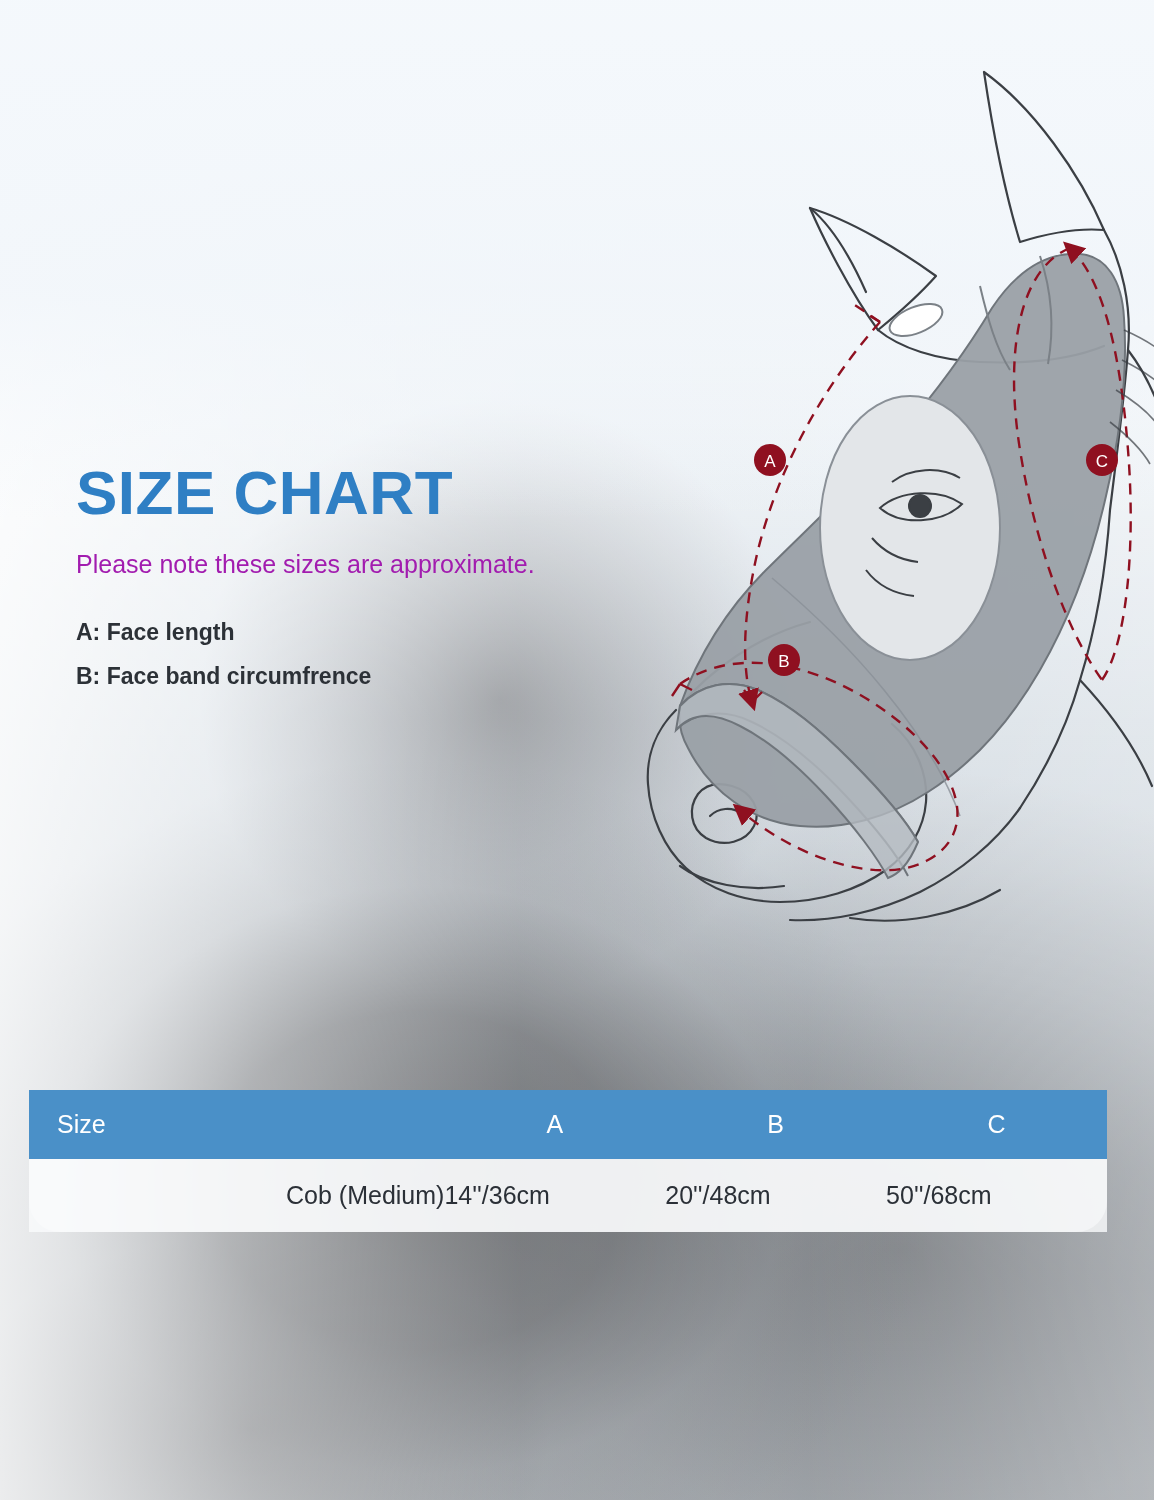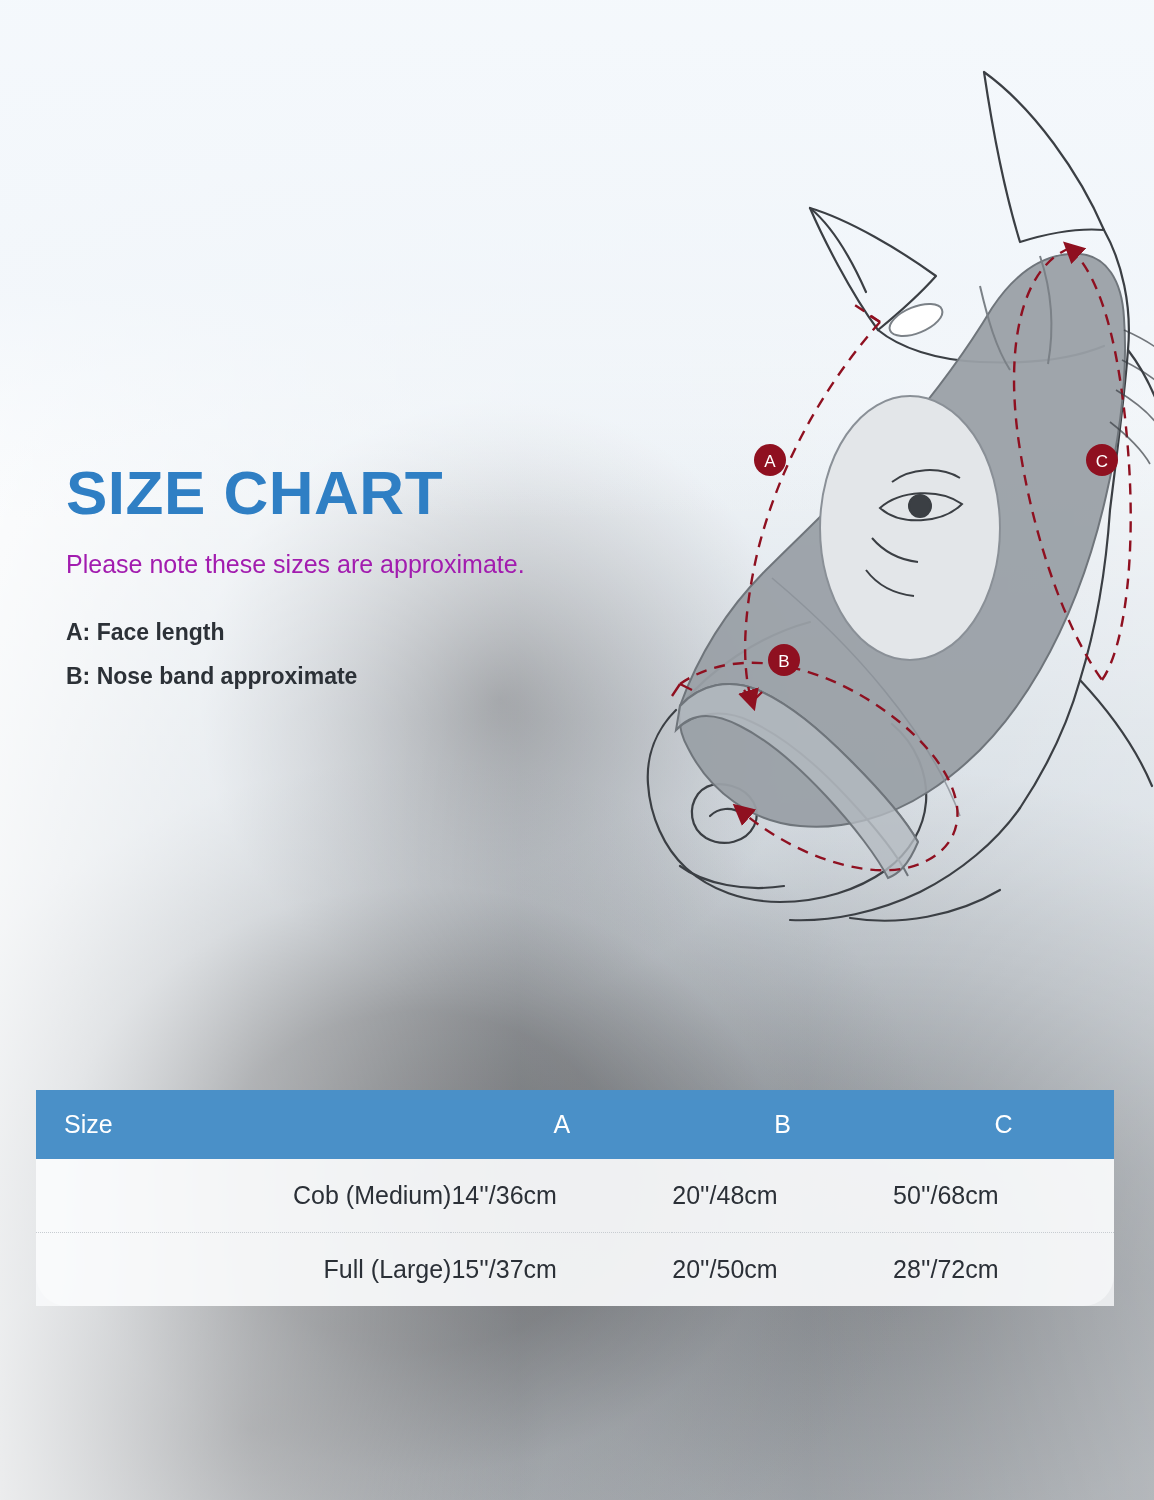--- a/index.html
+++ b/index.html
@@ -42,21 +42,21 @@
   }
   .bg-top-sky {
     position: absolute;
     left: 0; top: 0; right: 0; height: 520px;
     background: linear-gradient(to bottom, rgba(244,248,252,0.96) 0%, rgba(240,245,250,0.80) 55%, rgba(240,245,250,0.0) 100%);
   }
 
   
   .text-block {
     position: absolute;
-    left: 66px;
+    left: 76px;
     top: 462px;
     width: 600px;
   }
   .title {
     font-size: 62px;
     font-weight: bold;
     letter-spacing: 0.5px;
     color: #2f7fc4;
     line-height: 1.0;
     margin: 0 0 26px 0;
@@ -78,21 +78,21 @@
     position: absolute;
     left: 380px;
     top: 30px;
     width: 780px;
     height: 960px;
   }
 
   
   .size-table {
     position: absolute;
-    left: 36px;
+    left: 29px;
     top: 1090px;
     width: 1078px;
     border-collapse: collapse;
     background: rgba(255,255,255,0.55);
     border-radius: 31px;
   }
   .size-table thead th {
     background: #4a90c8;
     color: #ffffff;
     font-size: 25px;
@@ -245,41 +245,35 @@
         <path d="M736 360 C756 372 772 386 780 398"></path>
         <path d="M730 392 C748 406 762 420 770 434"></path>
       </g>
     </svg>
   </div>
 
   <div class="text-block">
     <h1 class="title">SIZE CHART</h1>
     <p class="subtitle">Please note these sizes are approximate.</p>
     <p class="legend-line">A: Face length</p>
-    <p class="legend-line">B: Nose band approximate</p>
+    <p class="legend-line">B: Face band circumfrence</p>
   </div>
 
   <table class="size-table">
     <thead>
       <tr>
         <th class="first-col col-size">Size</th>
         <th class="col-m">A</th>
         <th class="col-m">B</th>
         <th class="col-m">C</th>
       </tr>
     </thead>
     <tbody>
       <tr>
         <td class="first-col">Cob (Medium)</td>
         <td>14''/36cm</td>
         <td>20''/48cm</td>
         <td>50''/68cm</td>
       </tr>
-      <tr>
-        <td class="first-col">Full (Large)</td>
-        <td>15''/37cm</td>
-        <td>20''/50cm</td>
-        <td>28''/72cm</td>
-      </tr>
     </tbody>
   </table>
 
 </div>
 
 </body></html>

